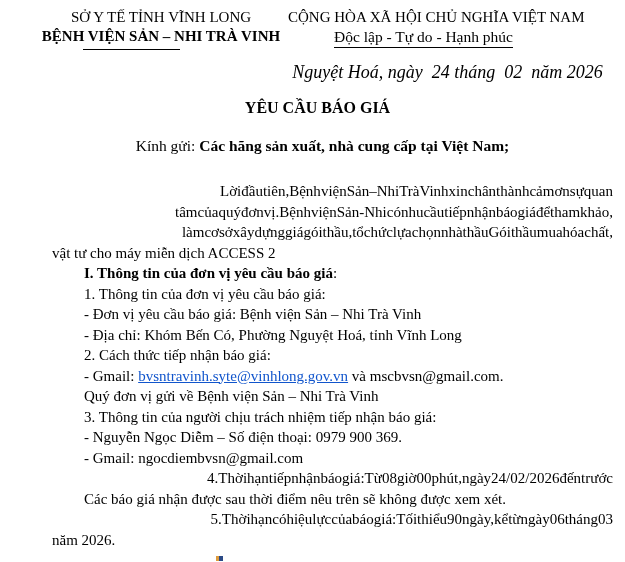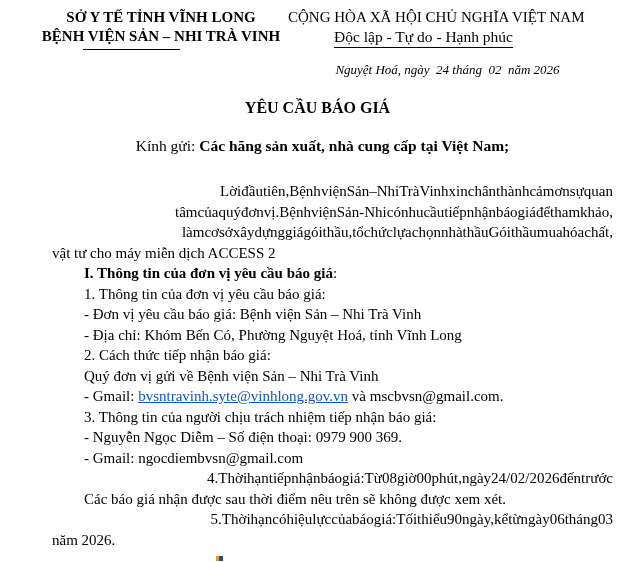--- a/index.html
+++ b/index.html
@@ -9,41 +9,41 @@
     overflow: hidden;
     background: #ffffff;
     color: #000000;
     font-family: "Liberation Serif", "DejaVu Serif", serif;
   }
   
   .hdr-left {
     position: absolute; left: 18px; top: 8px; width: 286px;
     text-align: center; font-size: 15px; line-height: 19px;
   }
-  .hdr-left .dept { font-weight: bold; }
+  .hdr-left .dept { font-weight: normal; }
   .hdr-left .org  { font-weight: bold; }
   .org-underline {
     width: 97px; height: 0;
     border-bottom: 1.5px solid #000;
     margin: 3px 0 0 65px;
   }
   .hdr-right {
     position: absolute; left: 288px; top: 8px; width: 330px;
     text-align: left; font-size: 15px; line-height: 19px; font-weight: normal;
   }
   .hdr-right .motto {
     display: inline-block;
     border-bottom: 1.5px solid #000;
     padding-bottom: 1px;
     font-size: 15.5px;
     margin-left: 46px;
   }
   .dateline {
     position: absolute; left: 280px; top: 62px; width: 335px;
-    text-align: center; font-style: italic; font-size: 13px;
+    text-align: center; font-style: italic; font-size: 18px;
     white-space: pre;
   }
   
   .doc-title {
     position: absolute; left: 10px; top: 99px; width: 615px;
     text-align: center; font-weight: bold; font-size: 16px;
   }
   .salutation {
     position: absolute; left: 20px; top: 137px; width: 605px;
     text-align: center; font-size: 15.5px;
@@ -158,22 +158,22 @@
       <span>mua</span>
       <span>hóa</span>
       <span>chất,</span>
     </div>
     <div class="line"><span>vật tư cho máy miễn dịch ACCESS 2</span></div>
     <div class="line indent"><span class="b">I. Thông tin của đơn vị yêu cầu báo giá</span><span>:</span></div>
     <div class="line indent"><span>1. Thông tin của đơn vị yêu cầu báo giá:</span></div>
     <div class="line indent"><span>- Đơn vị yêu cầu báo giá: Bệnh viện Sản – Nhi Trà Vinh</span></div>
     <div class="line indent"><span>- Địa chỉ: Khóm Bến Có, Phường Nguyệt Hoá, tỉnh Vĩnh Long</span></div>
     <div class="line indent"><span>2. Cách thức tiếp nhận báo giá:</span></div>
+    <div class="line indent"><span>- Gmail: </span><span class="link" style="color: rgb(17, 85, 204);">bvsntravinh.syte@vinhlong.gov.vn</span><span> và mscbvsn@gmail.com.</span></div>
     <div class="line indent"><span>Quý đơn vị gửi về Bệnh viện Sản – Nhi Trà Vinh</span></div>
-    <div class="line indent"><span>- Gmail: </span><span class="link" style="color: rgb(17, 85, 204);">bvsntravinh.syte@vinhlong.gov.vn</span><span> và mscbvsn@gmail.com.</span></div>
     <div class="line indent"><span>3. Thông tin của người chịu trách nhiệm tiếp nhận báo giá:</span></div>
     <div class="line indent"><span>- Nguyễn Ngọc Diễm – Số điện thoại: 0979 900 369.</span></div>
     <div class="line indent"><span>- Gmail: ngocdiembvsn@gmail.com</span></div>
     <div class="line indent justify">
       <span>4.</span>
       <span>Thời</span>
       <span>hạn</span>
       <span>tiếp</span>
       <span>nhận</span>
       <span>báo</span>

